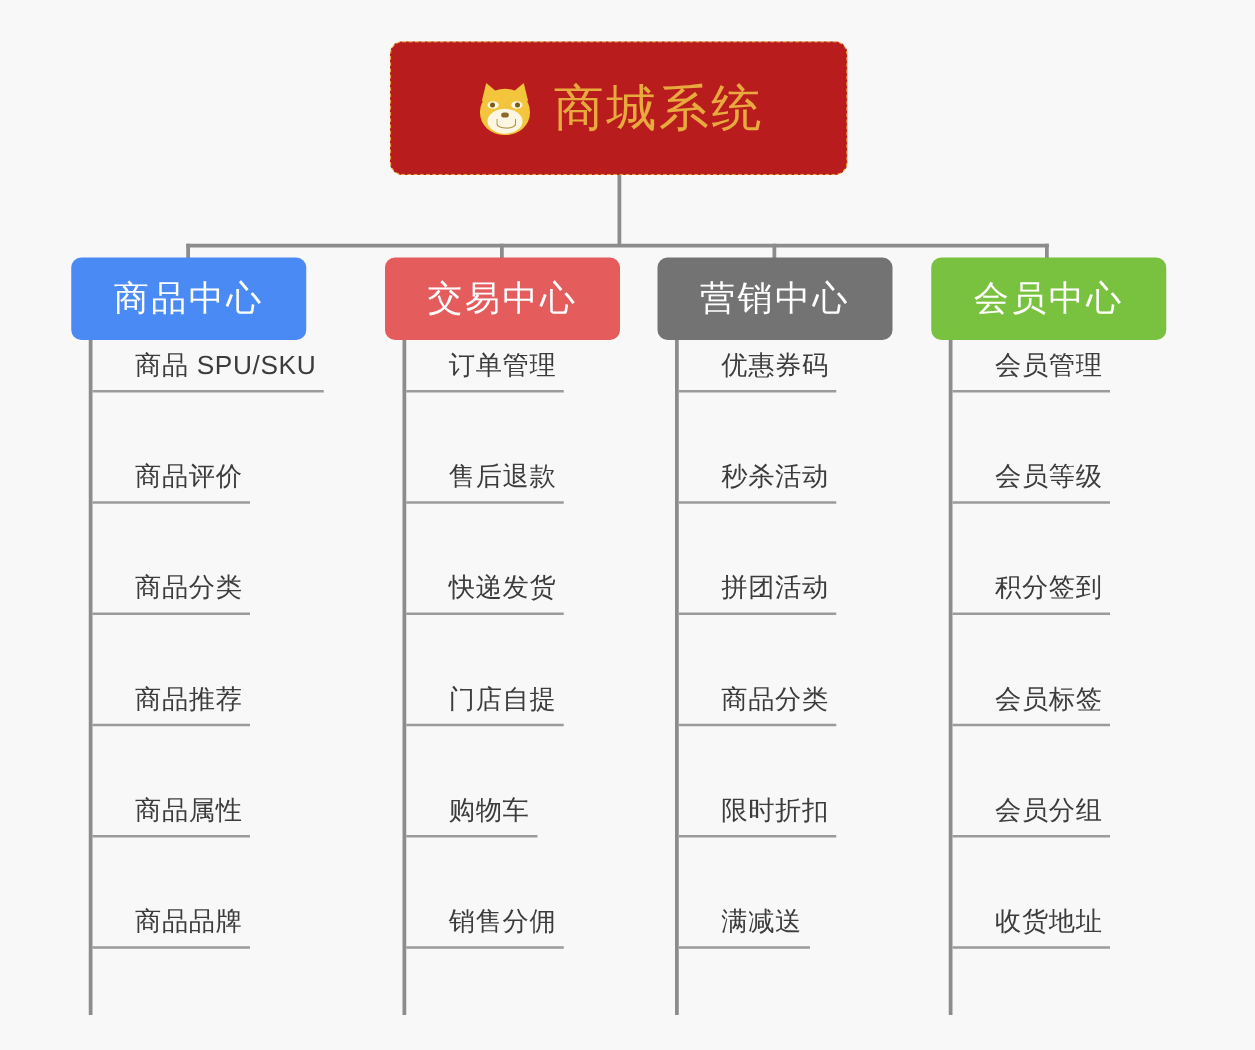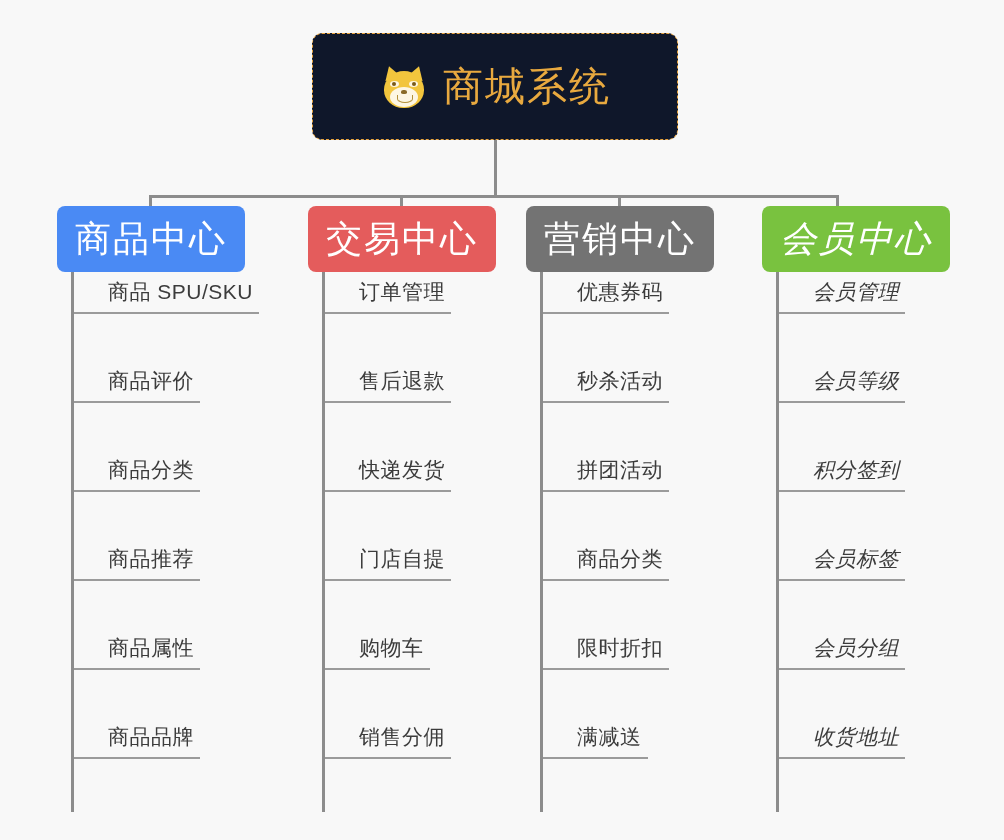--- a/index.html
+++ b/index.html
@@ -21,21 +21,21 @@
     height: 840px;
   }
 
   
   .root-node {
     position: absolute;
     left: 312px;
     top: 33px;
     width: 366px;
     height: 107px;
-    background: #0f172a;
+    background: #b91c1c;
     border: 1.5px dashed #e8a33d;
     border-radius: 10px;
     box-sizing: border-box;
     display: flex;
     align-items: center;
     justify-content: center;
     gap: 14px;
     text-align: center;
   }
   .root-emoji {
@@ -132,30 +132,30 @@
 
   
   .column {
     position: absolute;
     top: 206px;
     width: 188px;
   }
   .col-1 { left: 57px;  }
   .col-2 { left: 308px; font-family: Liberation Serif, serif; }
   .col-3 { left: 526px; }
-  .col-4 { left: 762px; font-style: italic; }
+  .col-4 { left: 745px; }
 
   .col-header {
     height: 66px;
     border-radius: 8px;
     display: flex;
     align-items: center;
     justify-content: center;
     color: #ffffff;
-    font-size: 36px;
+    font-size: 28px;
     letter-spacing: 2px;
     box-sizing: border-box;
   }
 
   
   .col-body {
     position: relative;
     margin-left: 14px;
     border-left: 3px solid #8c8c8c;
     padding-top: 6px;

